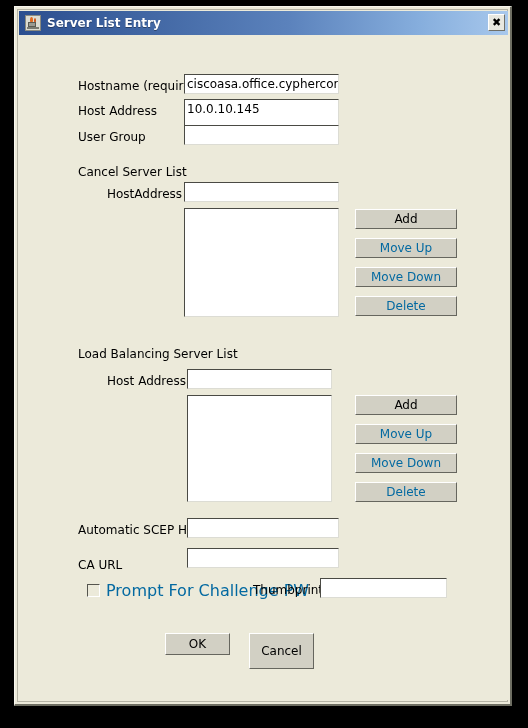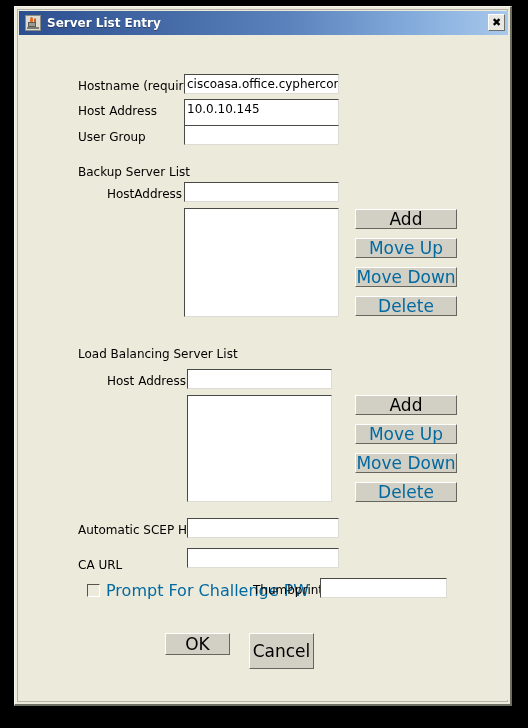--- a/index.html
+++ b/index.html
@@ -197,21 +197,21 @@
     position: absolute;
     background: #D2D0C4;
     border-top: 1px solid #FFFFFF;
     border-left: 1px solid #FFFFFF;
     border-right: 1px solid #66665E;
     border-bottom: 1px solid #66665E;
     box-sizing: border-box;
     display: flex;
     align-items: center;
     justify-content: center;
-    font-size: 17px;
+    font-size: 12px;
     font-family: "DejaVu Sans", sans-serif;
     color: #000000;
     cursor: pointer;
     user-select: none;
   }
   .btn.disabled {
     color: #0369a1;
     cursor: default;
   }
 
@@ -267,21 +267,21 @@
 
         <div class="lbl" style="left:59px; top:44px;">Hostname (required)</div>
         <div class="field" style="left:165px; top:39px; width:155px; height:20px;" placeholder="">ciscoasa.office.cyphercor.com</div>
 
         <div class="lbl" style="left:59px; top:69px;">Host Address</div>
         <div class="field" style="left:165px; top:64px; width:155px; height:28px;" placeholder="">10.0.10.145</div>
 
         <div class="lbl" style="left:59px; top:95px;">User Group</div>
         <div class="field" style="left:165px; top:90px; width:155px; height:20px;" placeholder=""></div>
 
-        <div class="lbl" style="left:59px; top:130px;">Backup Server List</div>
+        <div class="lbl" style="left:59px; top:130px;">Cancel Server List</div>
 
         <div class="lbl" style="left:88px; top:152px;">HostAddress</div>
         <div class="field" style="left:165px; top:147px; width:155px; height:20px;" placeholder=""></div>
 
         <div class="listbox" style="left:165px; top:173px; width:155px; height:109px;"></div>
 
         <div class="btn" style="left:336px; top:174px; width:102px; height:20px;">Add</div>
         <div class="btn disabled" style="left:336px; top:203px; width:102px; height:20px;">Move Up</div>
         <div class="btn disabled" style="left:336px; top:232px; width:102px; height:20px;">Move Down</div>
         <div class="btn disabled" style="left:336px; top:261px; width:102px; height:20px;">Delete</div>

